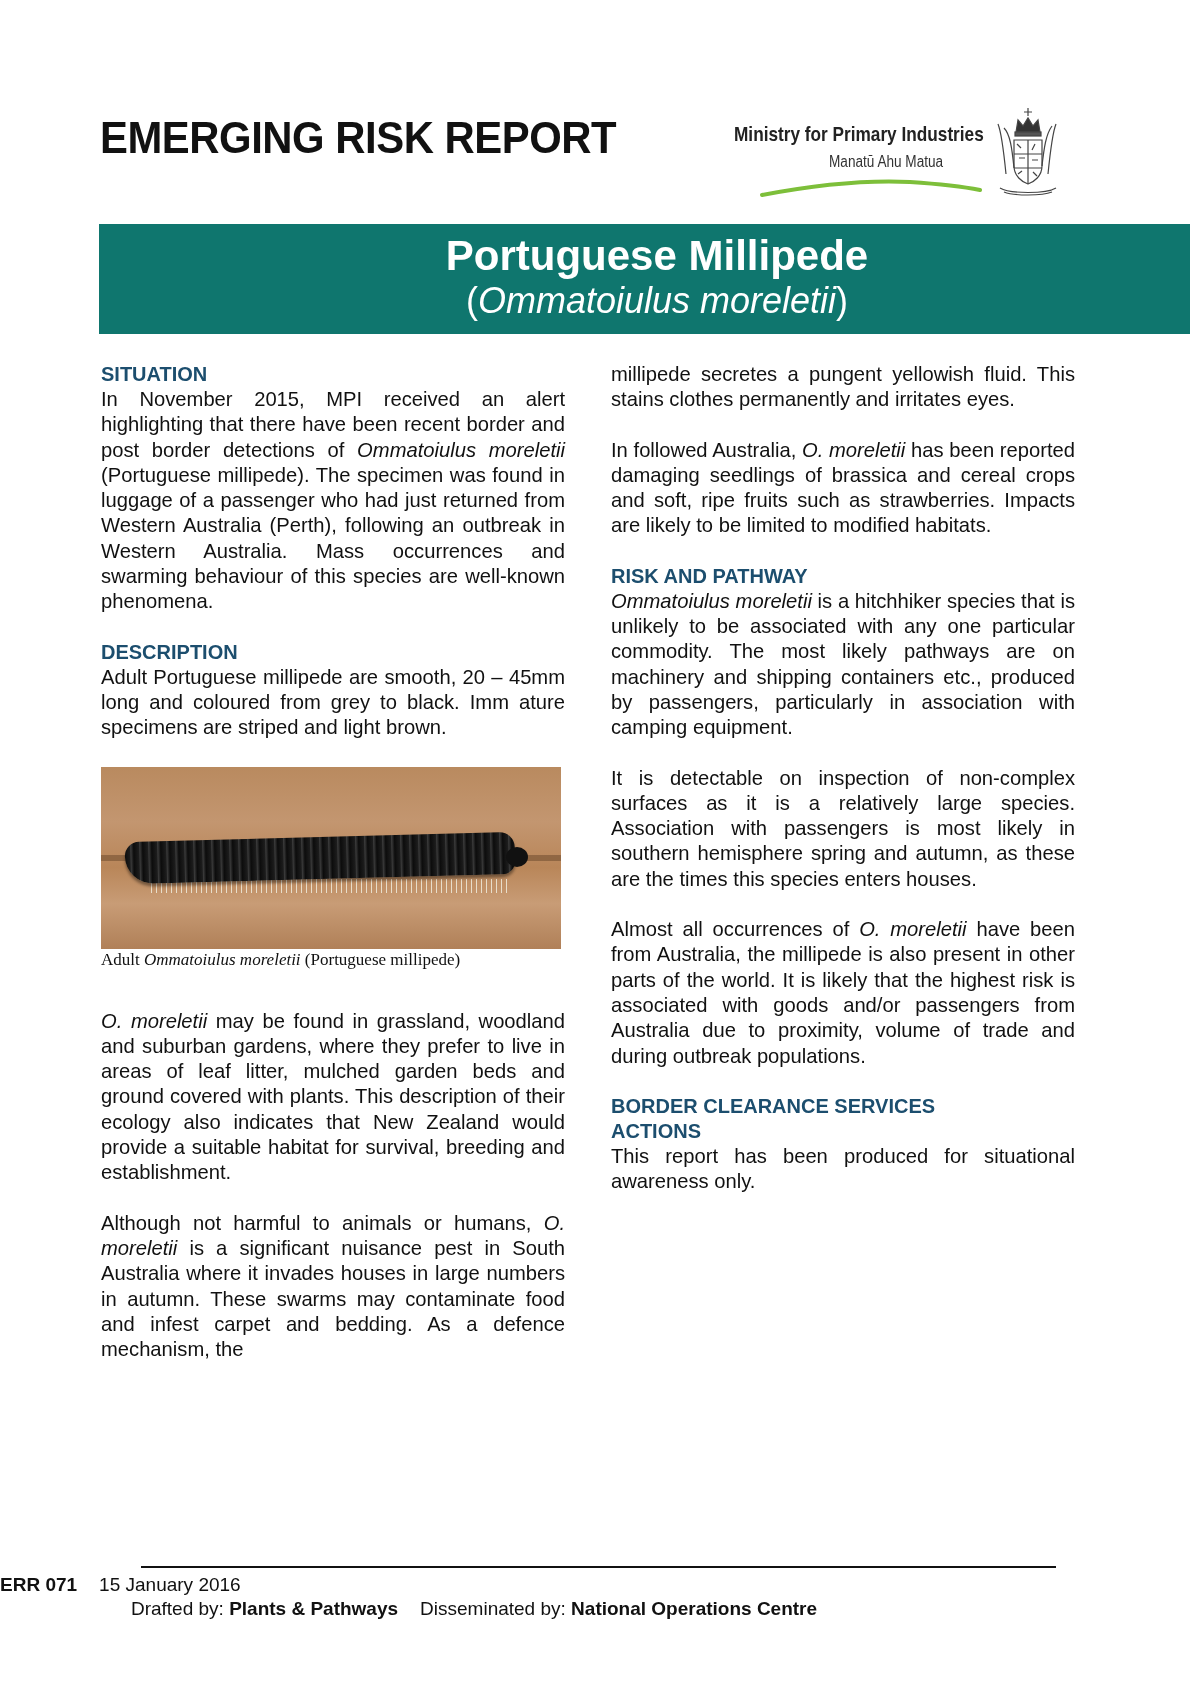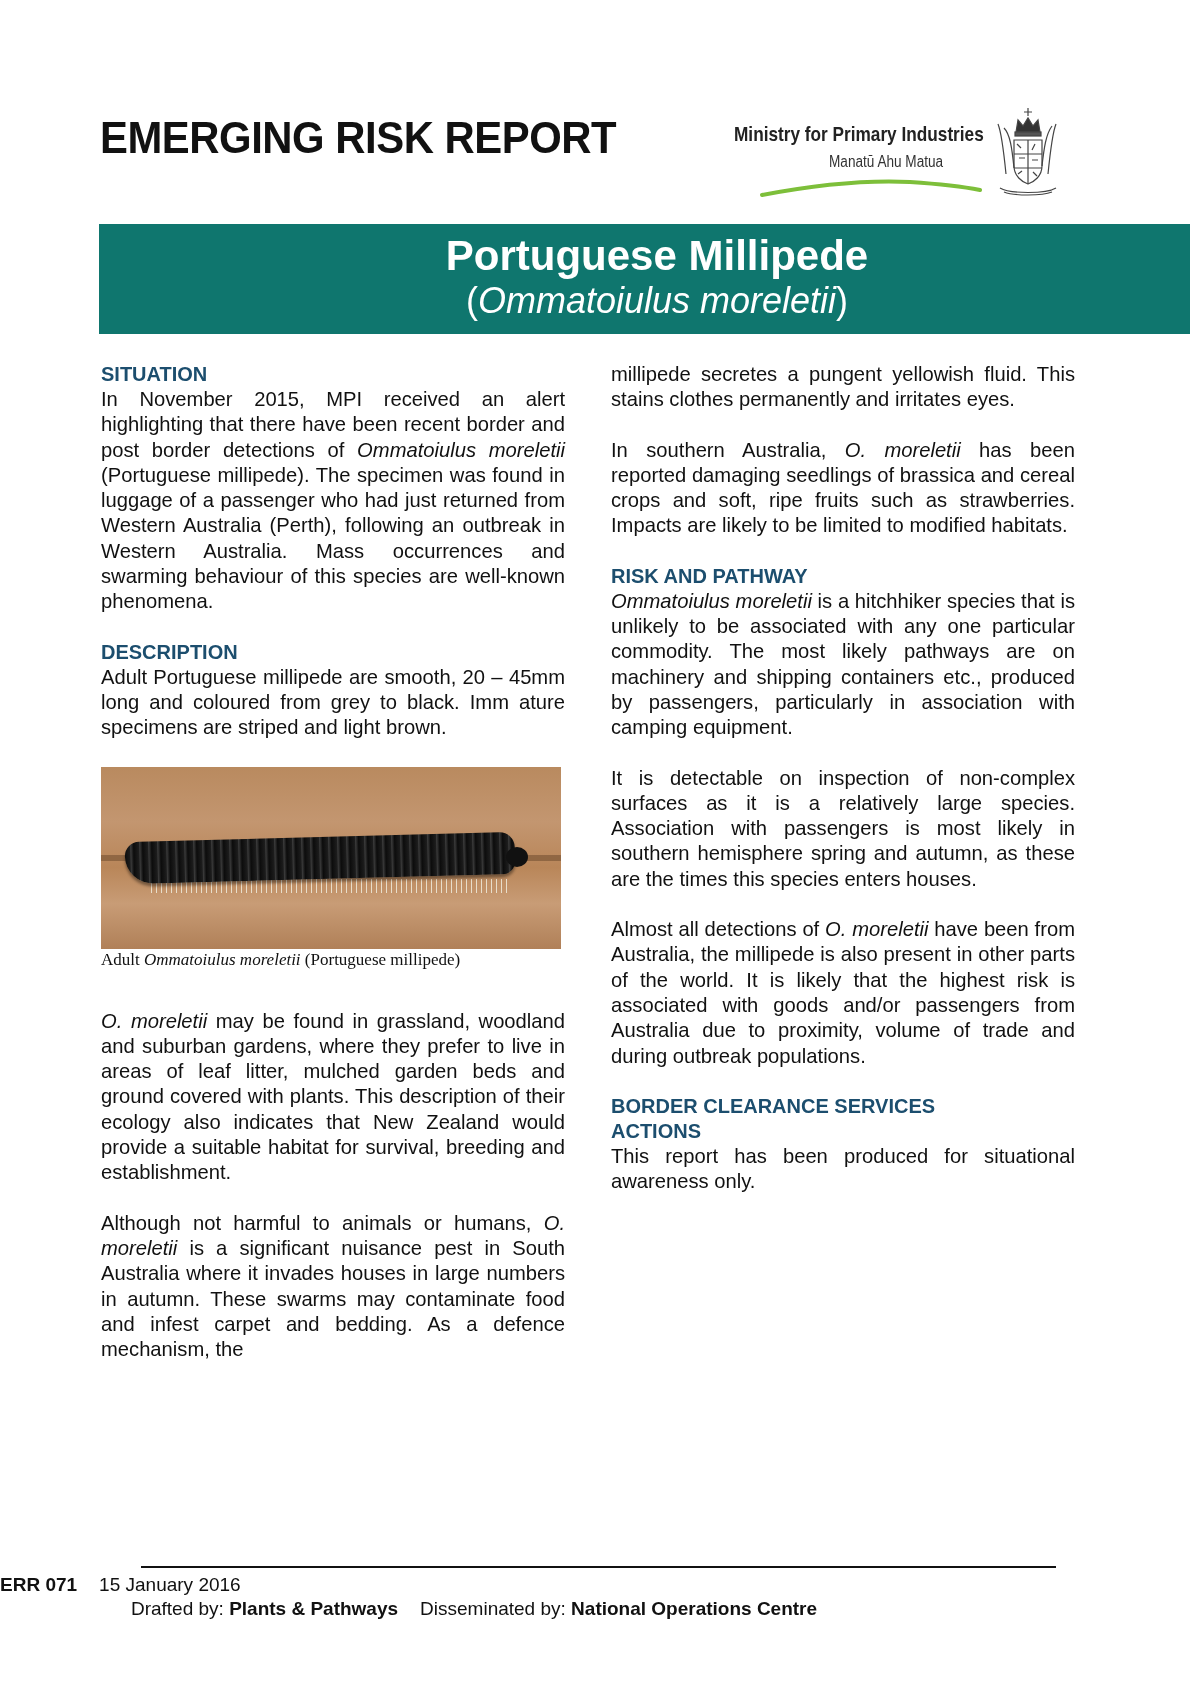--- a/index.html
+++ b/index.html
@@ -83,26 +83,26 @@
     <div class="head"></div>
   </div>
   <div class="caption"><span>Adult </span><i>Ommatoiulus moreletii</i><span> (Portuguese millipede)</span></div>
 
   <p class="para"><i>O. moreletii</i><span> may be found in grassland, woodland and suburban gardens, where they prefer to live in areas of leaf litter, mulched garden beds and ground covered with plants. This description of their ecology also indicates that New Zealand would provide a suitable habitat for survival, breeding and establishment.</span></p>
   <p class="para" style="margin:0"><span>Although not harmful to animals or humans, </span><i>O. moreletii</i><span id="p4b"> is a significant nuisance pest in South Australia where it invades houses in large numbers in autumn. These swarms may contaminate food and infest carpet and bedding. As a defence mechanism, the</span></p>
 </div>
 
 <div class="col col-right">
   <p class="para"><span id="p4c">millipede secretes a pungent yellowish fluid. This stains clothes permanently and irritates eyes.</span></p>
-  <p class="para"><span>In southern Australia, </span><i>O. moreletii</i><span> has been reported damaging seedlings of brassica and cereal crops and soft, ripe fruits such as strawberries. Impacts are likely to be limited to modified habitats.</span></p>
+  <p class="para"><span>In followed Australia, </span><i>O. moreletii</i><span> has been reported damaging seedlings of brassica and cereal crops and soft, ripe fruits such as strawberries. Impacts are likely to be limited to modified habitats.</span></p>
 
   <div class="heading">RISK AND PATHWAY</div>
   <p class="para"><i>Ommatoiulus moreletii</i><span> is a hitchhiker species that is unlikely to be associated with any one particular commodity. The most likely pathways are on machinery and shipping containers etc., produced by passengers, particularly in association with camping equipment.</span></p>
   <p class="para">It is detectable on inspection of non-complex surfaces as it is a relatively large species. Association with passengers is most likely in southern hemisphere spring and autumn, as these are the times this species enters houses.</p>
-  <p class="para"><span>Almost all detections of </span><i>O. moreletii</i><span> have been from Australia, the millipede is also present in other parts of the world. It is likely that the highest risk is associated with goods and/or passengers from Australia due to proximity, volume of trade and during outbreak populations.</span></p>
+  <p class="para"><span>Almost all occurrences of </span><i>O. moreletii</i><span> have been from Australia, the millipede is also present in other parts of the world. It is likely that the highest risk is associated with goods and/or passengers from Australia due to proximity, volume of trade and during outbreak populations.</span></p>
 
   <div class="heading" style="width:340px">BORDER CLEARANCE SERVICES ACTIONS</div>
   <p class="para">This report has been produced for situational awareness only.</p>
 </div>
 
 <div class="abs footer-rule"></div>
 <div class="abs footer1"><b>ERR 071</b><span class="gap"></span><span>15 January 2016</span></div>
 <div class="abs footer2"><span>Drafted by: </span><b>Plants &amp; Pathways</b><span class="gap"></span><span>Disseminated by: </span><b>National Operations Centre</b></div>
 
 </body></html>

